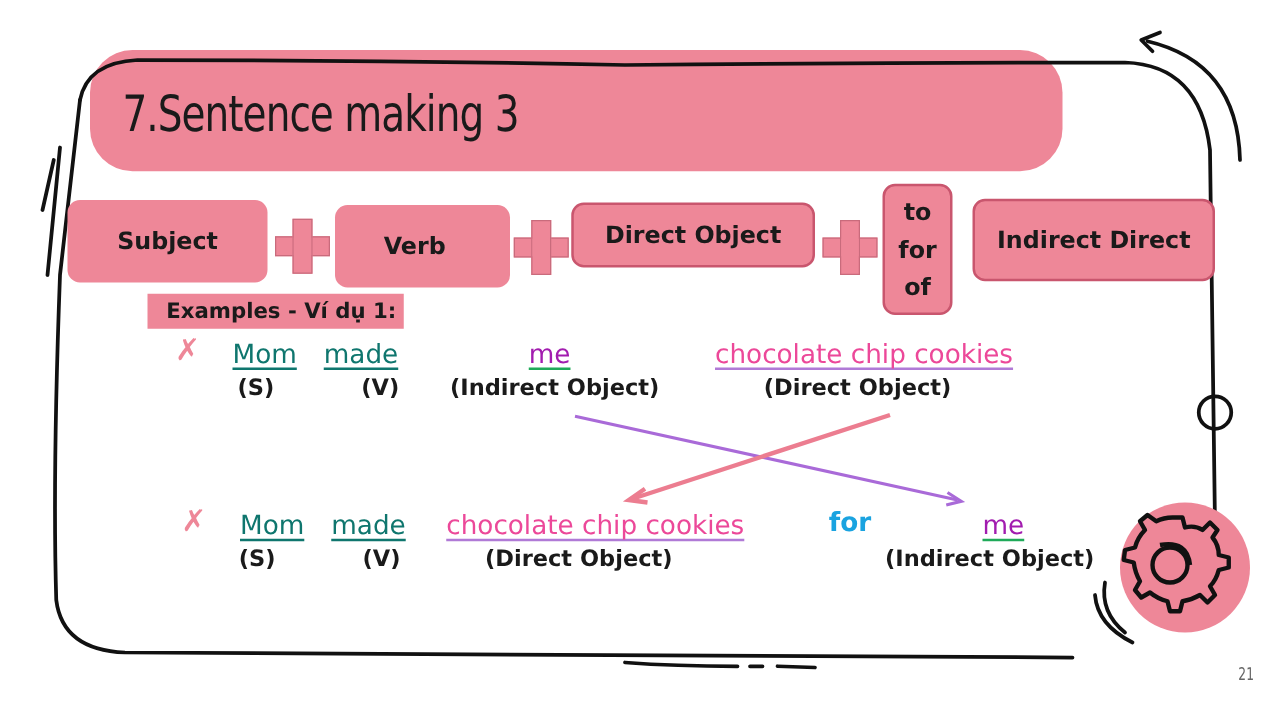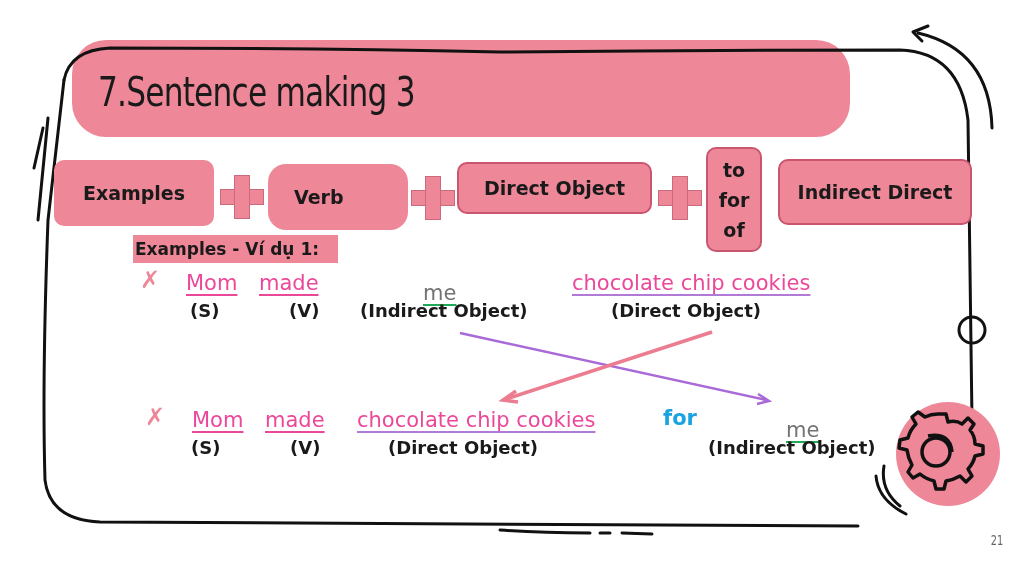--- a/index.html
+++ b/index.html
@@ -32,29 +32,29 @@
 
   .plus { position: absolute; width: 44px; height: 44px; }
   .plus .h, .plus .v {
     position: absolute; background: #ee8798; border: 1.5px solid #c96b7c; box-sizing: border-box;
   }
   .plus .h { left: 0; top: 14px; width: 44px; height: 16px; }
   .plus .v { left: 14px; top: 0; width: 16px; height: 44px; }
   .plus .c { position: absolute; left: 15px; top: 15px; width: 14px; height: 14px; background: #ee8798; }
 
   .examples-label {
-    position: absolute; left: 133px; top: 235px; width: 205px; height: 28px;
+    position: absolute; left: 118px; top: 235px; width: 205px; height: 28px;
     background: #ee8798; font-family: "DejaVu Sans", sans-serif; font-weight: bold;
-    font-size: 17px; line-height: 28px; color: #1a1a1a; padding-left: 2px; box-sizing: border-box;
+    font-size: 17px; line-height: 28px; color: #1a1a1a; padding-left: 15px; box-sizing: border-box;
   }
 
   .word { position: absolute; font-family: "DejaVu Sans", sans-serif; font-size: 21px; line-height: 26px;
     text-decoration: underline; text-underline-offset: 4px; text-decoration-thickness: 1.5px; white-space: nowrap; }
-  .word.black { color: #ec4899; }
-  .word.green { color: #737373; text-decoration-color: #1faa59; margin-top: 10px; }
+  .word.black { color: #0f766e; }
+  .word.green { color: #a21caf; text-decoration-color: #1faa59; }
   .word.purple { color: #ec4899; text-decoration-color: #b07ad6; }
   .for { position: absolute; font-family: "DejaVu Sans", sans-serif; font-weight: bold; font-size: 21px; color: #1aa3e0; }
   .role { position: absolute; font-family: "DejaVu Sans", sans-serif; font-weight: bold; font-size: 18px; line-height: 22px; color: #1a1a1a; white-space: nowrap; }
   .cross { position: absolute; font-family: "DejaVu Sans", sans-serif; font-size: 24px; color: #ee8798; }
 
   .page-num { position: absolute; left: 988px; top: 532px; font-family: "DejaVu Sans", sans-serif; font-size: 14px; color: #666; transform: scaleX(0.7); }
 </style>
 </head>
 <body>
 
@@ -84,27 +84,27 @@
   <g fill="none" stroke="#111" stroke-width="3.5" stroke-linejoin="round">
     <path d="M928 416 L936 416 L938 424 Q946 422 952 426 L958 420 L964 426 L960 432 Q965 438 965 446 L973 448 L973 456 L965 458 Q963 466 958 471 L962 478 L956 484 L950 478 Q943 482 936 483 L934 491 L926 491 L924 483 Q916 481 910 476 L903 480 L898 474 L902 467 Q898 460 897 452 L889 450 L890 442 L898 440 Q900 432 906 426 L902 419 L908 414 L915 419 Q921 416 928 416 Z" transform="translate(10,-2)"></path>
     <circle cx="936" cy="452" r="14"></circle>
     <path d="M928 436 Q950 432 952 452"></path>
   </g>
   <path d="M884 466 Q880 490 900 506 M876 476 Q878 500 906 514" fill="none" stroke="#111" stroke-width="3" stroke-linecap="round"></path>
 </svg>
 
 <div class="title-text">7.Sentence making 3</div>
 
-<div class="box" style="left:54px;top:160px;width:160px;height:66px;">Examples</div>
+<div class="box" style="left:54px;top:160px;width:160px;height:66px;">Subject</div>
 <div class="plus" style="left:220px;top:175px;">
     <div class="h"></div>
     <div class="v"></div>
     <div class="c"></div>
   </div>
-<div class="box" style="left:268px;top:164px;width:140px;height:66px;justify-content:flex-start;padding-left:26px;box-sizing:border-box;border-radius:18px;">Verb</div>
+<div class="box" style="left:268px;top:164px;width:140px;height:66px;justify-content:flex-start;padding-left:39px;box-sizing:border-box;">Verb</div>
 <div class="plus" style="left:411px;top:176px;">
     <div class="h"></div>
     <div class="v"></div>
     <div class="c"></div>
   </div>
 <div class="box bordered" style="left:457px;top:162px;width:195px;height:52px;">Direct Object</div>
 <div class="plus" style="left:658px;top:176px;">
     <div class="h"></div>
     <div class="v"></div>
     <div class="c"></div>

